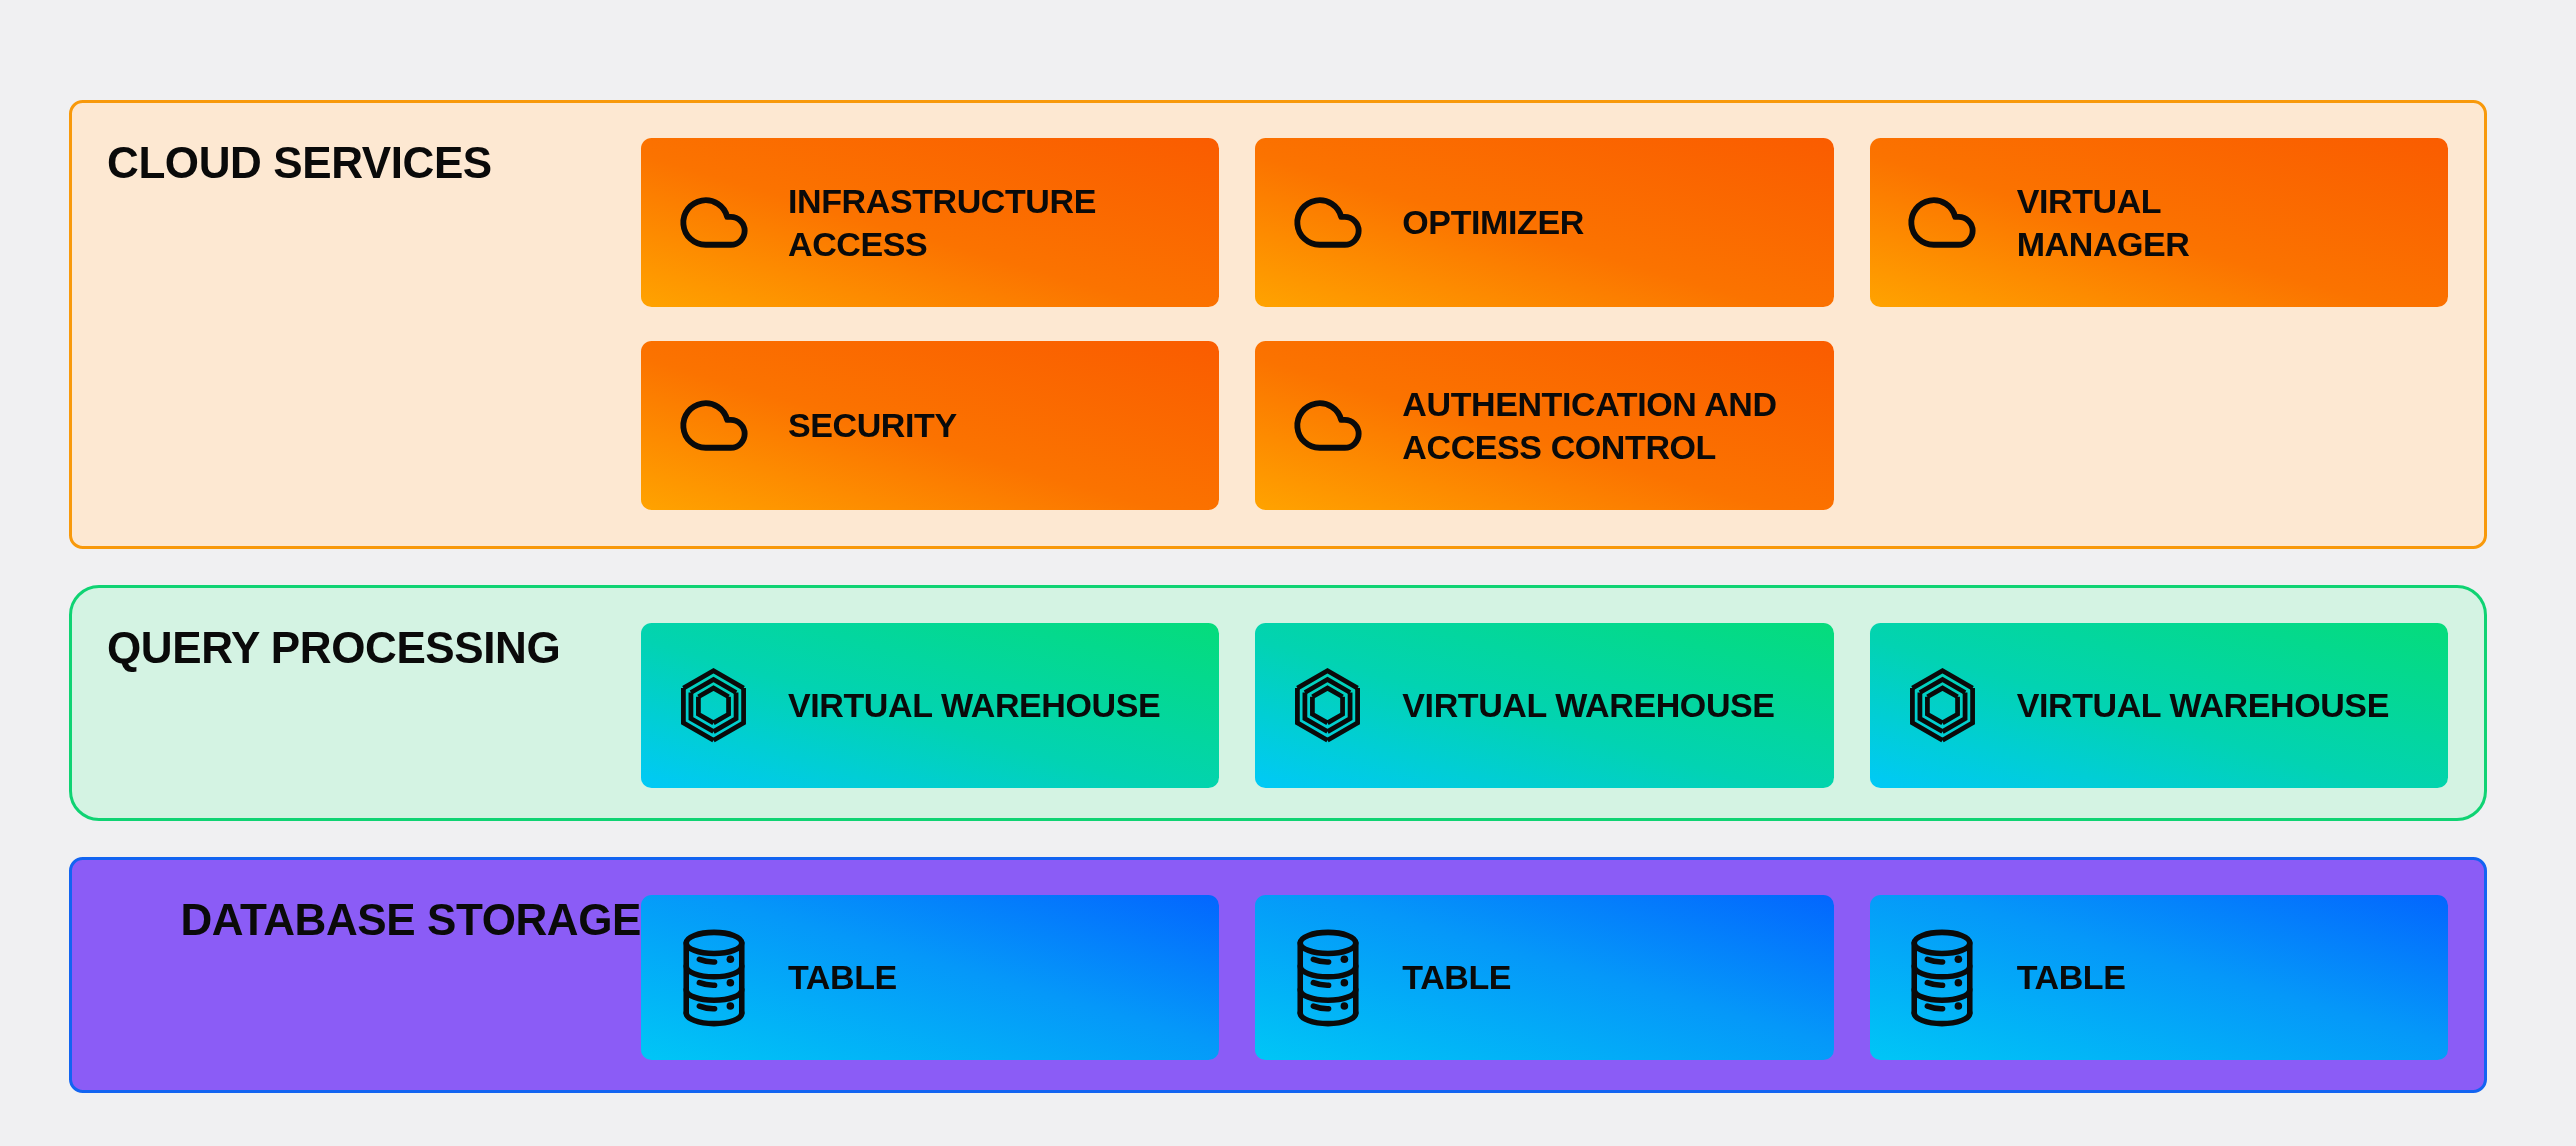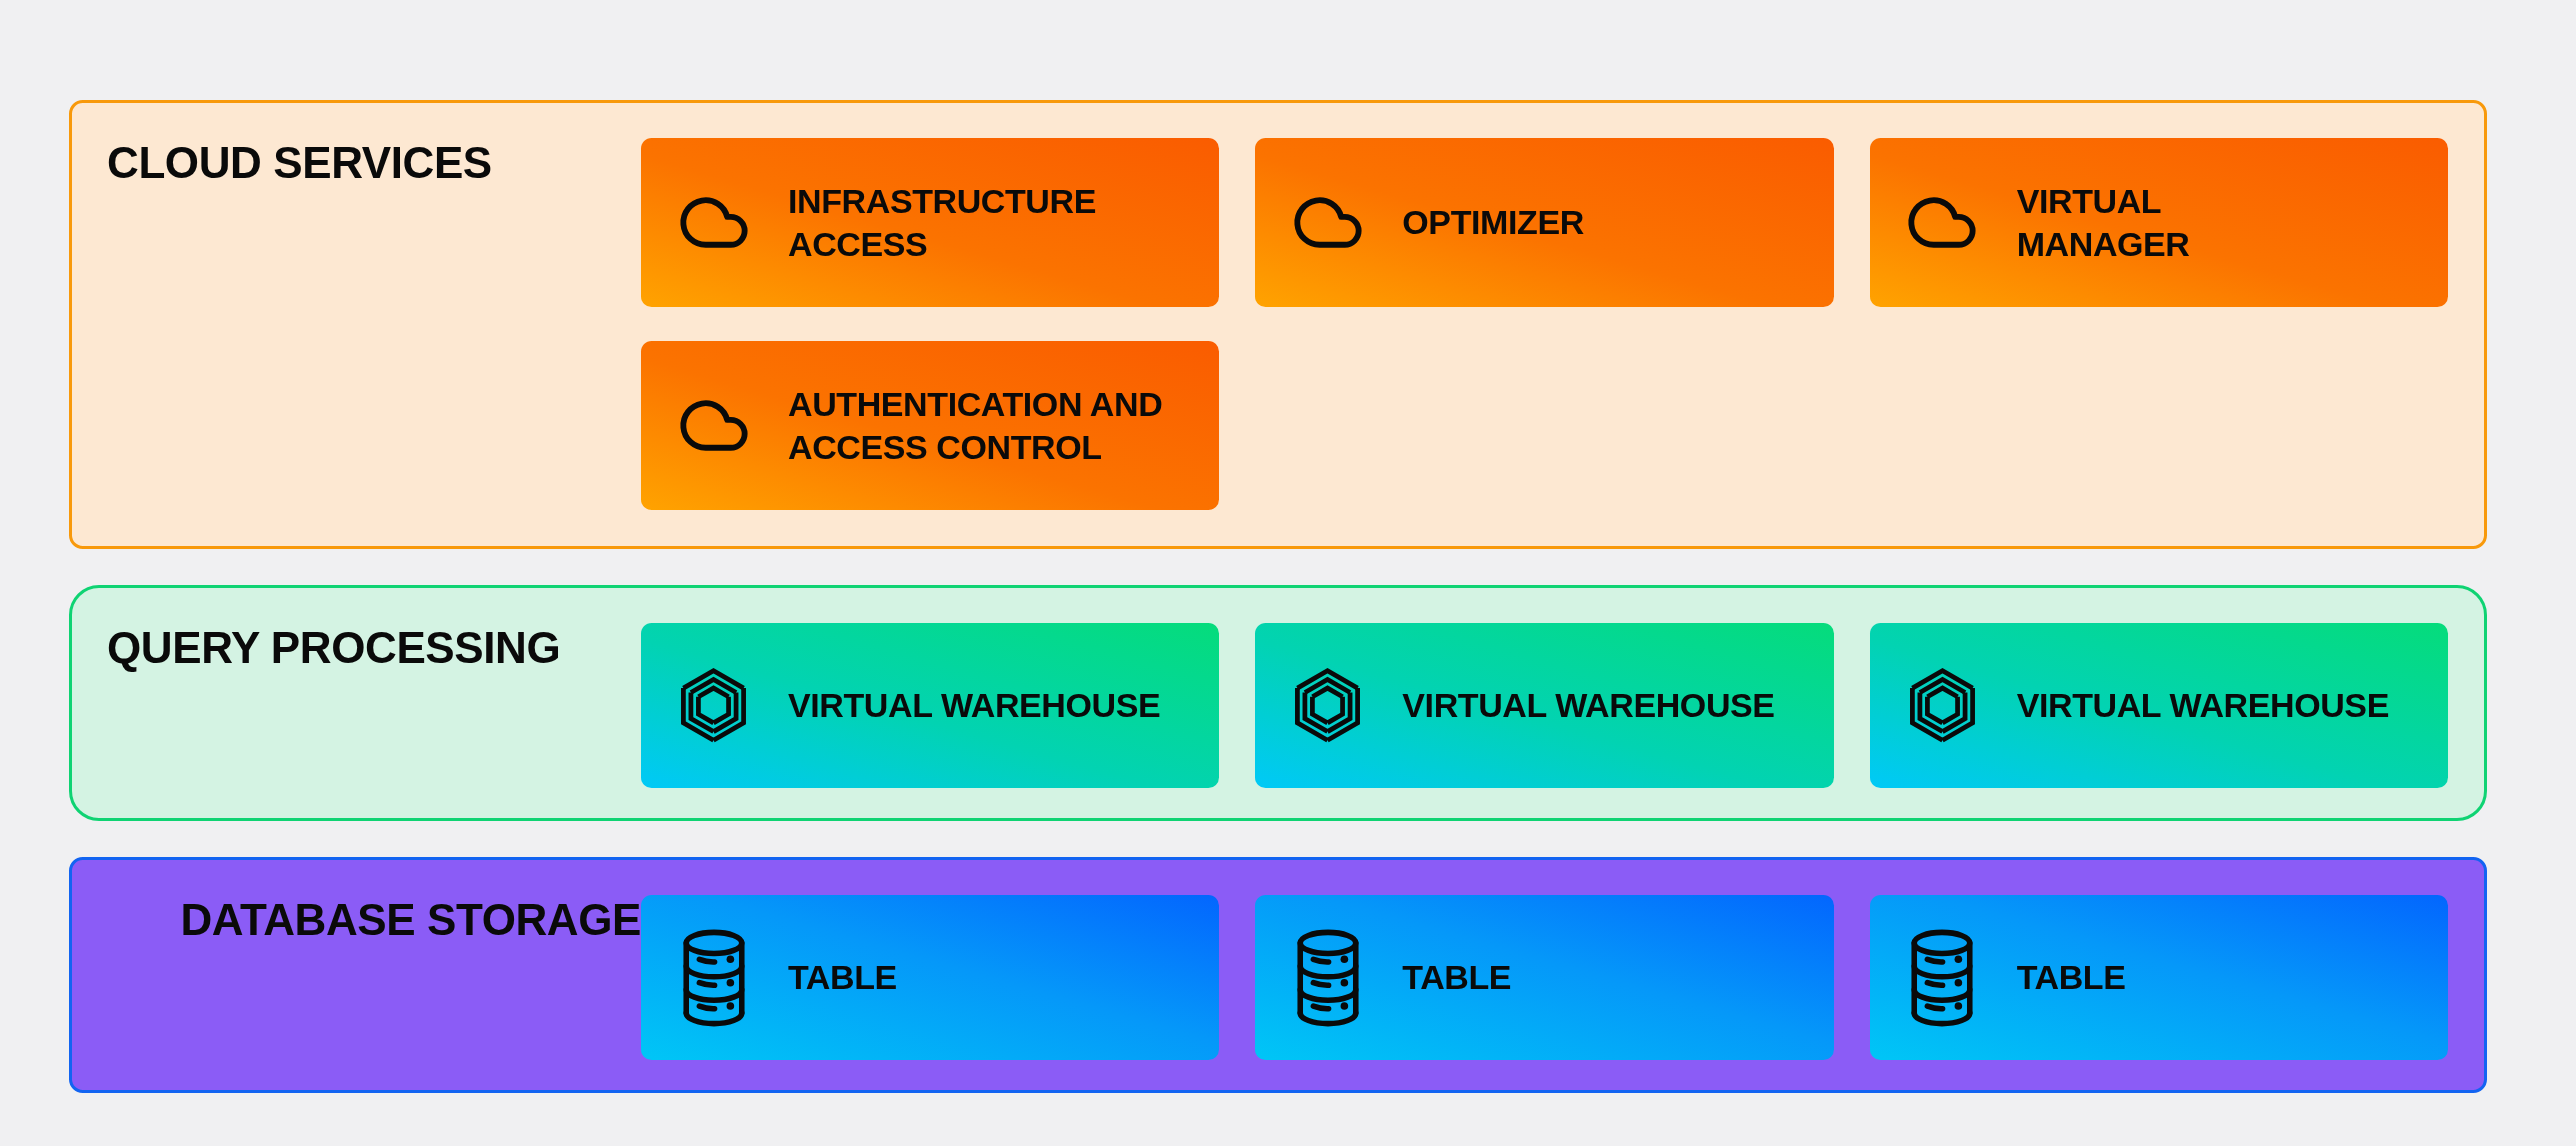--- a/index.html
+++ b/index.html
@@ -161,20 +161,28 @@
         </span>
         <span class="box-label">VIRTUAL
 MANAGER</span>
       </div>
       <div class="box">
         <span class="icon">
           <svg width="76" height="67" viewBox="0 0 100 88">
               <use href="#i-cloud"></use>
             </svg>
         </span>
+        <span class="box-label">SECURITY</span>
+      </div>
+      <div class="box">
+        <span class="icon">
+          <svg width="76" height="67" viewBox="0 0 100 88">
+              <use href="#i-cloud"></use>
+            </svg>
+        </span>
         <span class="box-label">AUTHENTICATION AND
 ACCESS CONTROL</span>
       </div>
     </div>
   </section>
 
   <section class="panel panel-query">
     <h2 class="panel-title">QUERY PROCESSING</h2>
     <div class="boxes">
       <div class="box">

